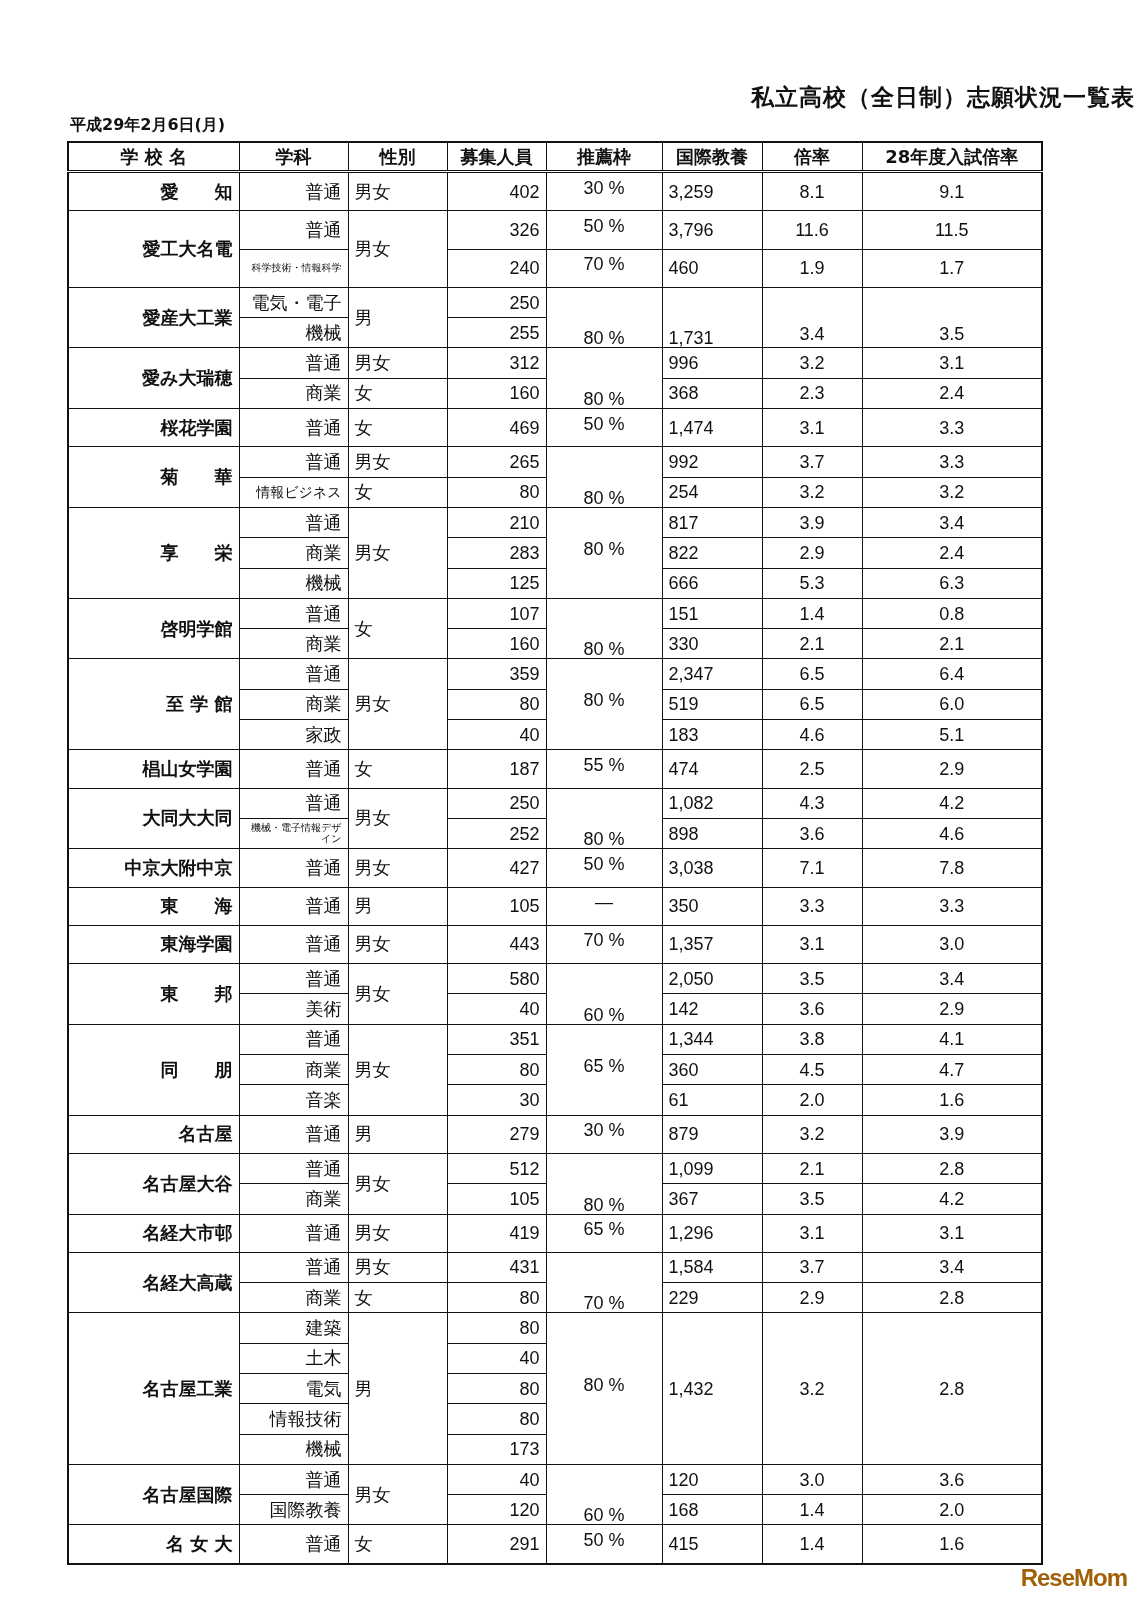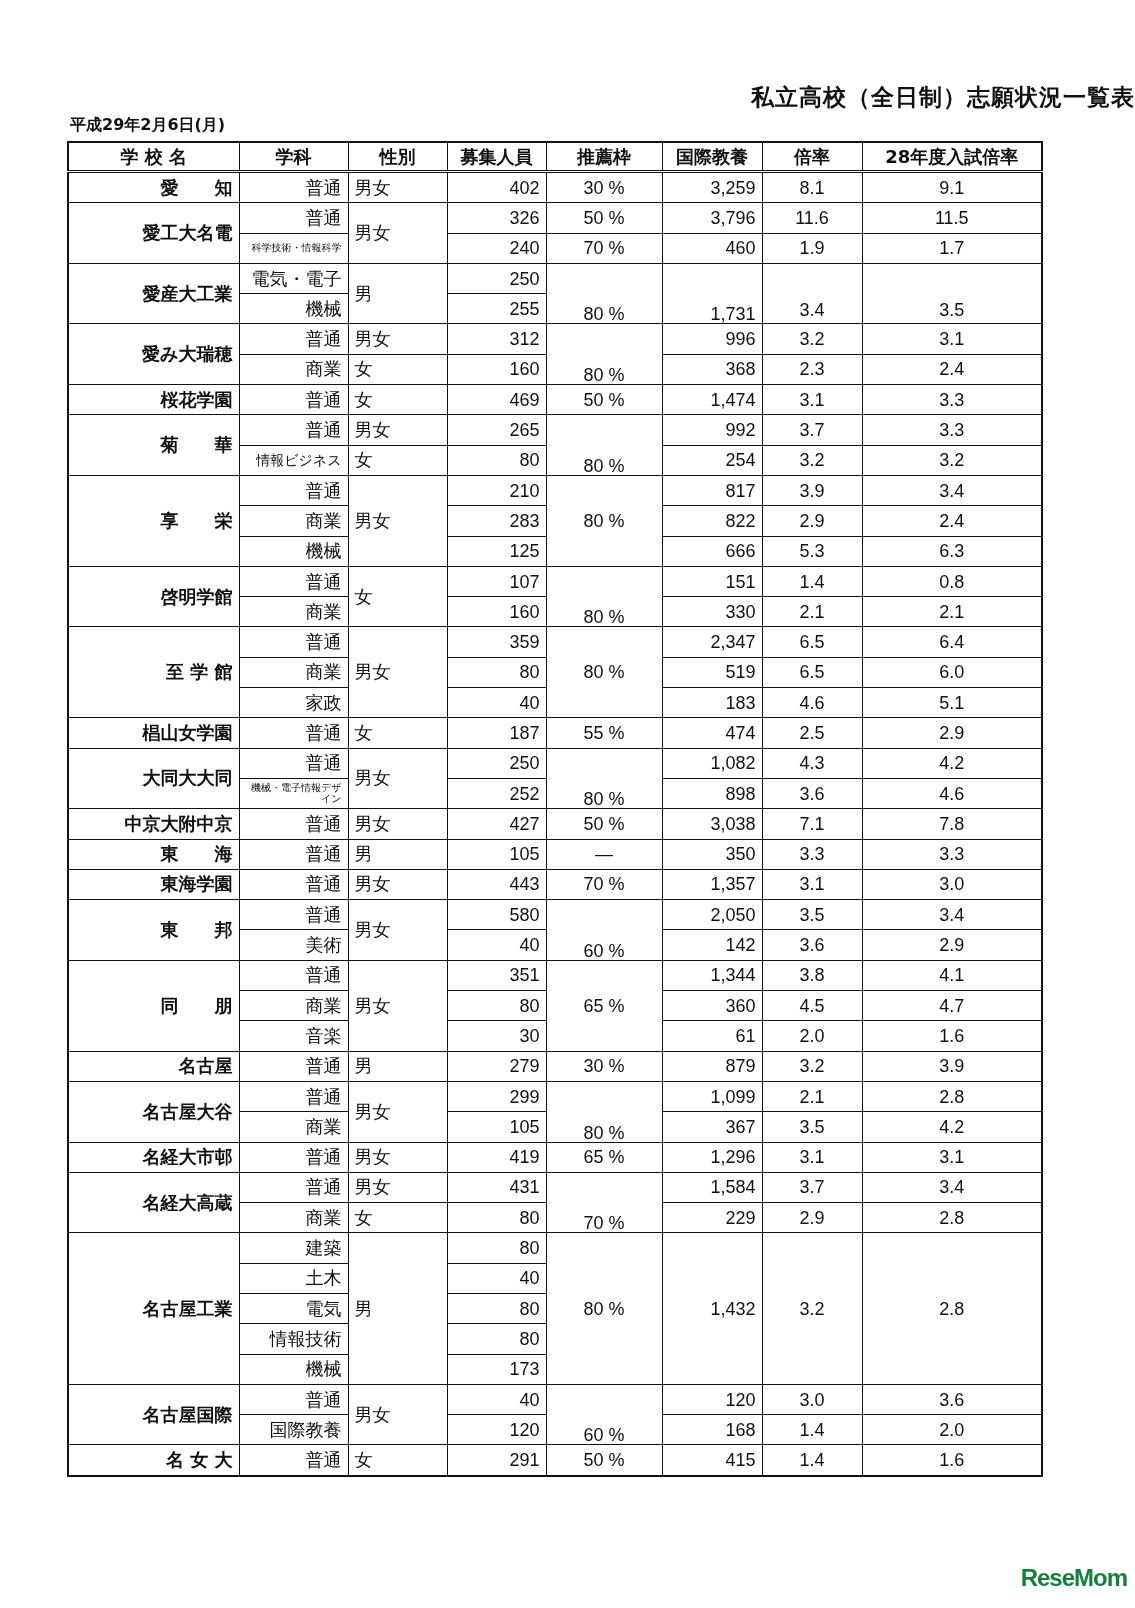--- a/index.html
+++ b/index.html
@@ -8,29 +8,29 @@
   .date { position: absolute; left: 70px; top: 115px; font-size: 16px; font-weight: bold; }
   table.sheet { position: absolute; left: 67px; top: 141px; border-collapse: collapse; table-layout: fixed; width: 974px; border: 2px solid #111; }
   table.sheet td, table.sheet th { border: 1px solid #111; padding: 0 6px; height: 29.3px; font-size: 18px; white-space: nowrap; overflow: hidden; line-height: 1; }
   table.sheet th { font-weight: bold; text-align: center; height: 27px; border-bottom: 3px double #111; margin-left: 20px; }
   td.school { text-align: right; padding-left: 12px; font-weight: bold; }
   td.dept { text-align: right; padding-left: 4px; font-weight: normal; }
   td.dept.small { font-size: 10px; line-height: 1.05; white-space: normal; }
   td.gender { text-align: left; font-weight: normal; }
   td.num { text-align: right; font-family: "Liberation Sans", sans-serif; font-stretch: condensed; }
   td.pct { text-align: center; vertical-align: bottom; padding-bottom: 4px; font-family: "Liberation Sans", sans-serif; }
-  td.pct.mid { vertical-align: middle; padding-bottom: 0; }
-  td.apps { text-align: right; font-family: "Liberation Sans", sans-serif; }
+  td.pct.mid { vertical-align: middle; padding-bottom: 8px; }
+  td.apps { text-align: left; font-family: "Liberation Sans", sans-serif; }
   td.apps.bottom { vertical-align: bottom; }
   td.rate { text-align: center; font-family: "Liberation Sans", sans-serif; border-right: 4px double #111; }
   td.rate.bottom { vertical-align: bottom; padding-bottom: 4px; }
   td.prev { text-align: center; font-family: "Liberation Sans", sans-serif; }
   td.prev.bottom { vertical-align: bottom; padding-bottom: 4px; }
   th.rate-h { border-right: 4px double #111; }
-  .watermark { position: absolute; right: 8px; bottom: 16px; font-family: "Liberation Sans", sans-serif; font-weight: bold; font-size: 24px; color: #15803d; letter-spacing: -1px; }
+  .watermark { position: absolute; right: 8px; bottom: 16px; font-family: "Liberation Sans", sans-serif; font-weight: bold; font-size: 24px; color: #a16207; letter-spacing: -1px; }
 </style>
 </head>
 <body>
 
 <div class="title">私立高校（全日制）志願状況一覧表</div>
 <div class="date">平成29年2月6日(月)</div>
 
 <table class="sheet">
   <colgroup>
     <col style="width:171px">
@@ -331,21 +331,21 @@
       <td class="pct mid">30 %</td>
       <td class="apps">879</td>
       <td class="rate">3.2</td>
       <td class="prev">3.9</td>
     </tr>
 
     <tr>
       <td class="school" rowspan="2">名古屋大谷</td>
       <td class="dept">普通</td>
       <td class="gender" rowspan="2">男女</td>
-      <td class="num">299</td>
+      <td class="num">512</td>
       <td class="pct" rowspan="2">80 %</td>
       <td class="apps">1,099</td>
       <td class="rate">2.1</td>
       <td class="prev">2.8</td>
     </tr>
     <tr>
       <td class="dept">商業</td>
       <td class="num">105</td>
       <td class="apps">367</td>
       <td class="rate">3.5</td>

